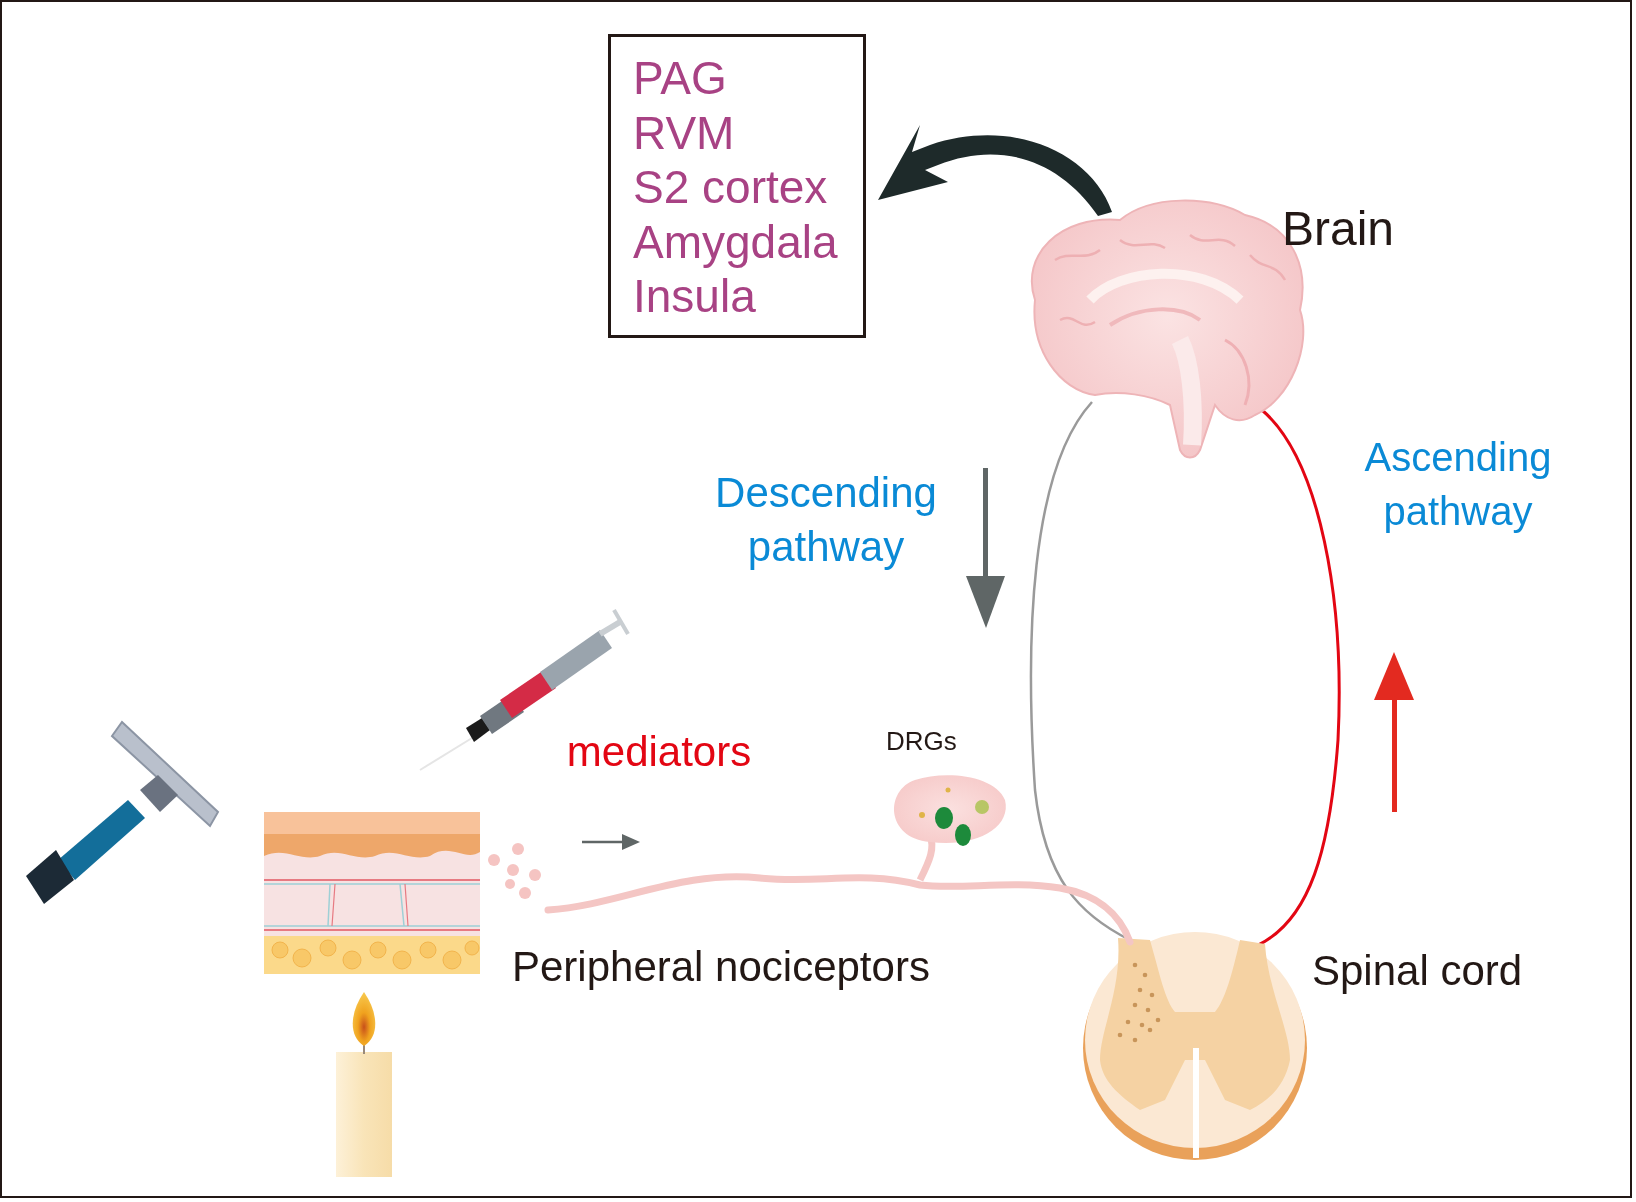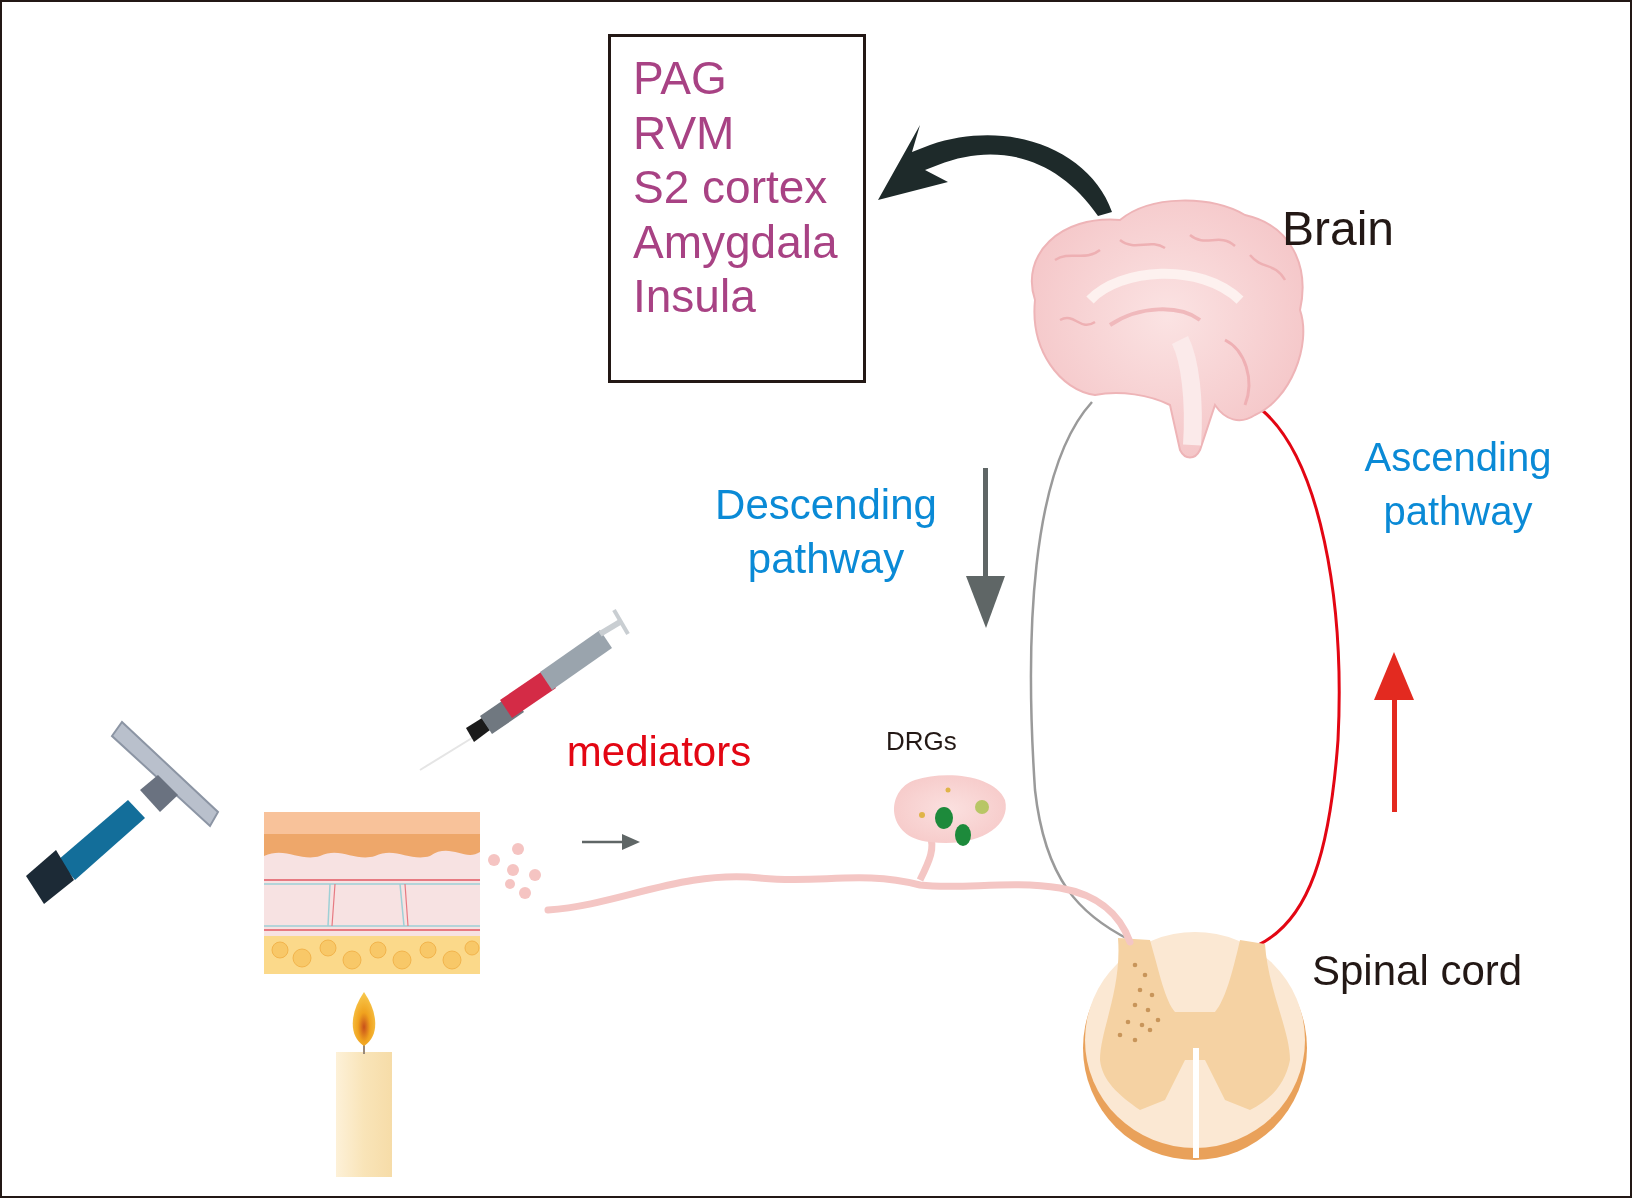--- a/index.html
+++ b/index.html
@@ -3,21 +3,21 @@
 <meta charset="utf-8">
 <style>
   html,body{margin:0;padding:0;background:#fff;}
   #canvas{position:relative;width:1636px;height:1202px;overflow:hidden;background:#fff;
     font-family:"Liberation Sans",sans-serif;}
   #frame{position:absolute;left:0;top:0;width:1632px;height:1198px;border:2px solid #231815;box-sizing:border-box;}
   .lbl{position:absolute;white-space:nowrap;line-height:1;}
   .black{color:#231815;}
   .blue{color:#0a8ad6;}
   .red{color:#e30613;}
-  #region-box{position:absolute;left:608px;top:34px;width:258px;height:349px;border:3px solid #231815;box-sizing:border-box;background:#fff;}
+  #region-box{position:absolute;left:608px;top:34px;width:258px;height:304px;border:3px solid #231815;box-sizing:border-box;background:#fff;}
   #region-list{position:absolute;left:22px;top:14px;margin:0;padding:0;list-style:none;}
   #region-list li{font-size:46px;line-height:54.5px;color:#a84284;}
   svg{position:absolute;left:0;top:0;}
   .center{text-align:center;}
 </style>
 </head>
 <body>
 
 <div id="canvas">
   <div id="frame"></div>
@@ -173,27 +173,28 @@
     </ul>
   </div>
 
   <div class="lbl black" style="left:1282px;top:205px;font-size:48px;">Brain</div>
 
   <div class="lbl blue center" style="left:1340px;top:430px;font-size:40px;width:236px;line-height:54px;text-align:center;">
     <div>Ascending</div>
     <div>pathway</div>
   </div>
 
-  <div class="lbl blue center" style="left:696px;top:466px;font-size:42px;width:260px;line-height:54px;margin-top:12px;">
+  <div class="lbl blue center" style="left:696px;top:466px;font-size:42px;width:260px;line-height:54px;">
     <div>Descending</div>
     <div>pathway</div>
   </div>
 
 
   <div class="lbl red center" style="left:514px;top:727px;font-size:42px;width:290px;line-height:50px;">
     <div>mediators</div>
   </div>
 
   <div class="lbl black" style="left:886px;top:728px;font-size:26px;">DRGs</div>
 
+  <div class="lbl black" style="left:512px;top:946px;font-size:42px;">Peripheral nociceptors</div>
 
   <div class="lbl black" style="left:1312px;top:950px;font-size:42px;">Spinal cord</div>
 </div>
 
 </body></html>

